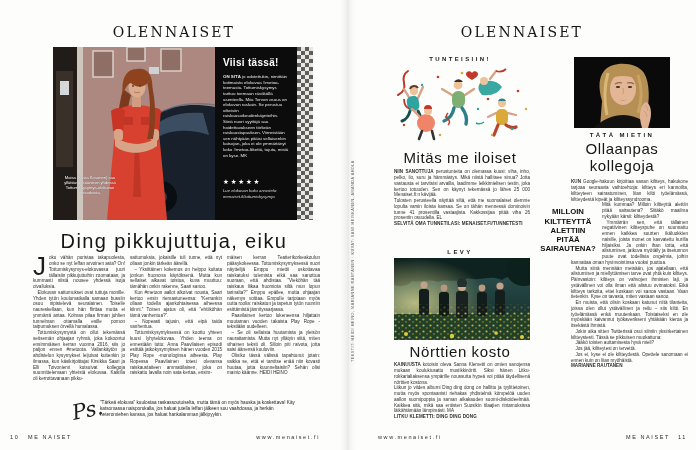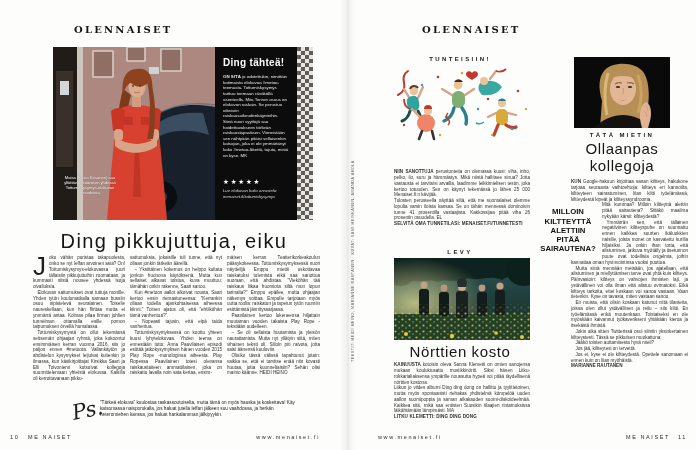--- a/index.html
+++ b/index.html
@@ -1,22 +1,22 @@
 <!DOCTYPE html>
 <html><head>
 <meta charset="utf-8">
 <style>
   html,body{margin:0;padding:0;}
   body{width:696px;height:450px;position:relative;overflow:hidden;background:#fdfdfc;
        font-family:"Liberation Sans",sans-serif;color:#2e2e2e;}
   .abs{position:absolute;}
   .gutter{left:340px;top:0;width:16px;height:450px;
     background:linear-gradient(90deg,rgba(0,0,0,0),rgba(0,0,0,.06) 45%,rgba(0,0,0,.09) 50%,rgba(0,0,0,.04) 60%,rgba(0,0,0,0));}
-  .hdr{font-family:"DejaVu Serif",serif;font-weight:bold;font-size:10px;letter-spacing:2.2px;
-       color:#151515;width:200px;}
+  .hdr{font-family:"DejaVu Serif",serif;font-weight:normal;font-size:14px;letter-spacing:2.2px;
+       color:#151515;text-align:center;width:200px;}
   
   .micro-wrap{position:absolute;overflow:hidden;}
   .micro{transform:scale(.5);transform-origin:0 0;width:200%;font-size:9.2px;line-height:11.5px;
          color:#303030;text-align:justify;}
   .micro p{margin:0;text-indent:9px;}
   .micro p:first-child{text-indent:0;}
   .dropcap{float:left;font-size:52px;line-height:42px;font-weight:400;padding:0 6px 0 0;color:#1d1d1d;}
   .label{font-size:6px;letter-spacing:2.4px;font-weight:bold;color:#1a1a1a;text-align:center;}
   .h-md{font-size:15px;font-weight:400;letter-spacing:.6px;color:#161616;text-align:center;line-height:16.5px;}
   .headline{font-size:20px;font-weight:400;letter-spacing:1.4px;color:#161616;text-align:center;}
@@ -86,21 +86,21 @@
       <circle cx="80" cy="39" r=".9" fill="#5a3a2a"></circle>
         <circle cx="87" cy="39" r=".9" fill="#5a3a2a"></circle>
       <path d="M81 45 q3 1.5 6 0" stroke="#b06a55" stroke-width=".8" fill="none"></path>
     </svg>
     <div class="micro-wrap caption" style="left:4px;top:128px;width:66px;height:44px;">
       <div class="micro">Maisa (Krista Kosonen) saa yllättävän käänteen yhdessä Tottumiskysymys-elokuvan episodeista.</div>
     </div>
   </div>
 
   <div class="abs review" style="left:215px;top:47px;width:82px;height:173px;">
-    <div class="abs review-title" style="left:8px;top:10px;width:68px;">Ding tähteä!</div>
+    <div class="abs review-title" style="left:8px;top:10px;width:68px;">Viisi tässä!</div>
     <div class="micro-wrap" style="left:8px;top:27px;width:66px;height:102px;">
       <div class="micro">
           <p><b>ON SITÄ</b> <span>jo odotettukin, nimittäin kotimaista elokuvaa #metoo-teemasta. Tottumiskysymys tarttuu teemaan räväkällä asenteella. Miia Tervon osuus on elokuvan raskain. Se perustuu oikeisiin raiskausoikeudenkäynteihin. Siinä nuori syyttäjä saa hoidettavakseen törkeän raiskaustapauksen. Viimeistään sen nähtyään pitäisi sellaisenkin katsojan, joka ei ole ymmärtänyt koko #metoo-liikettä, tajuta, mistä on kyse. MK</span></p>
         </div>
     </div>
     <div class="abs stars" style="left:8px;top:131px;">★★★★★</div>
     <div class="micro-wrap review-note" style="left:8px;top:141px;width:66px;height:26px;">
       <div class="micro" style="text-align:left;">Lue elokuvan koko arvostelu: menaiset.fi/tottumiskysymys</div>
     </div>
   </div>
@@ -201,20 +201,21 @@
           <circle cx="70" cy="8" r="1.3"></circle>
           <circle cx="48" cy="70" r="1.3"></circle>
           <circle cx="100" cy="70" r="1.2"></circle>
           <circle cx="134" cy="44" r="1.2"></circle>
         </g>
       <path d="M56 60 q3 -3 0 -6 q-3 -3 0 -6" stroke="#c0392b" stroke-width="1.4" fill="none"></path>
       <path d="M84 58 q4 2 8 -1" stroke="#2fa3a0" stroke-width="1.4" fill="none"></path>
     </svg>
   </div>
 
+  <div class="abs h-md" style="left:42px;top:150px;width:140px;">Mitäs me iloiset</div>
   <div class="micro-wrap" style="left:46px;top:169px;width:136px;height:62px;">
     <div class="micro">
       <p><b>NIIN SANOTTUJA</b> <span>perustunteita on olemassa kuusi: viha, inho, pelko, ilo, suru ja hämmästys. Mikä niistä hallitsee sinua? Jotta vastausta ei tarvitsisi arvailla, laadimme leikkimielisen testin, joka kertoo totuuden. Sen on käynyt tekemässä jo lähes 25 000 Menaiset.fi:n kävijää.</span></p>
       <div>
           <p>Tulosten perusteella näyttää siltä, että me suomalaiset olemme lopulta varsin iloista kansaa. Se on tähän mennessä dominoivin tunne 41 prosentilla vastaajista. Kakkossijaa pitää viha 26 prosentin osuudella. EL</p>
         </div>
       <p class="cta">SELVITÄ OMA TUNNETILASI: MENAISET.FI/TUNNETESTI</p>
     </div>
   </div>
 

